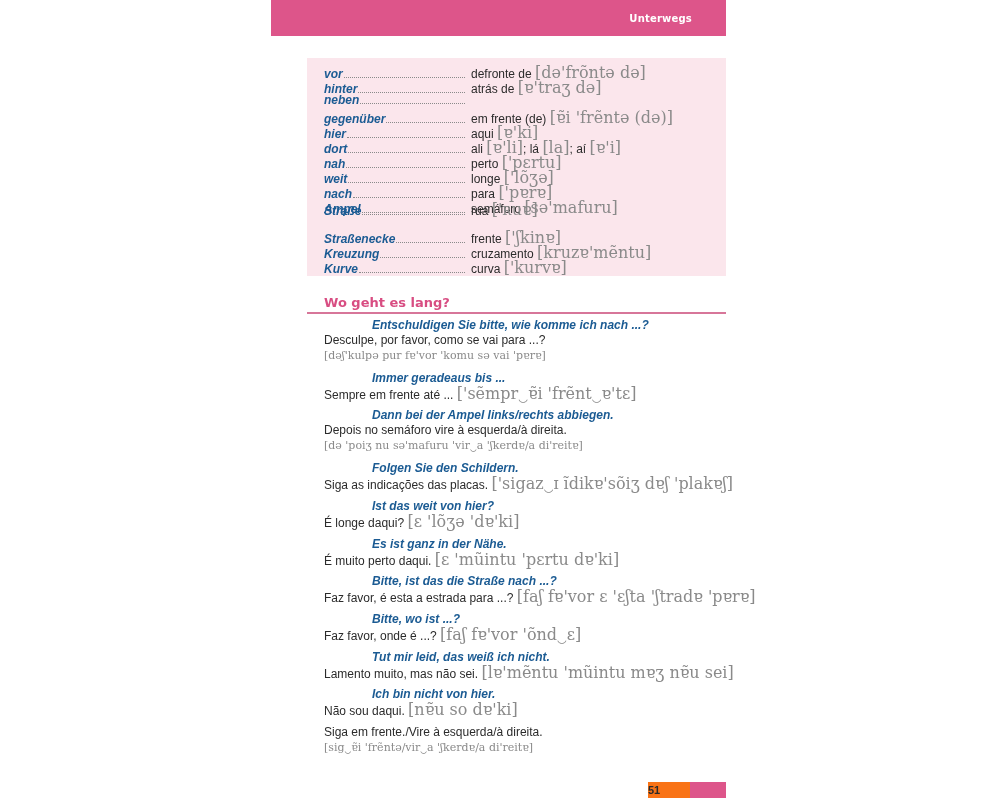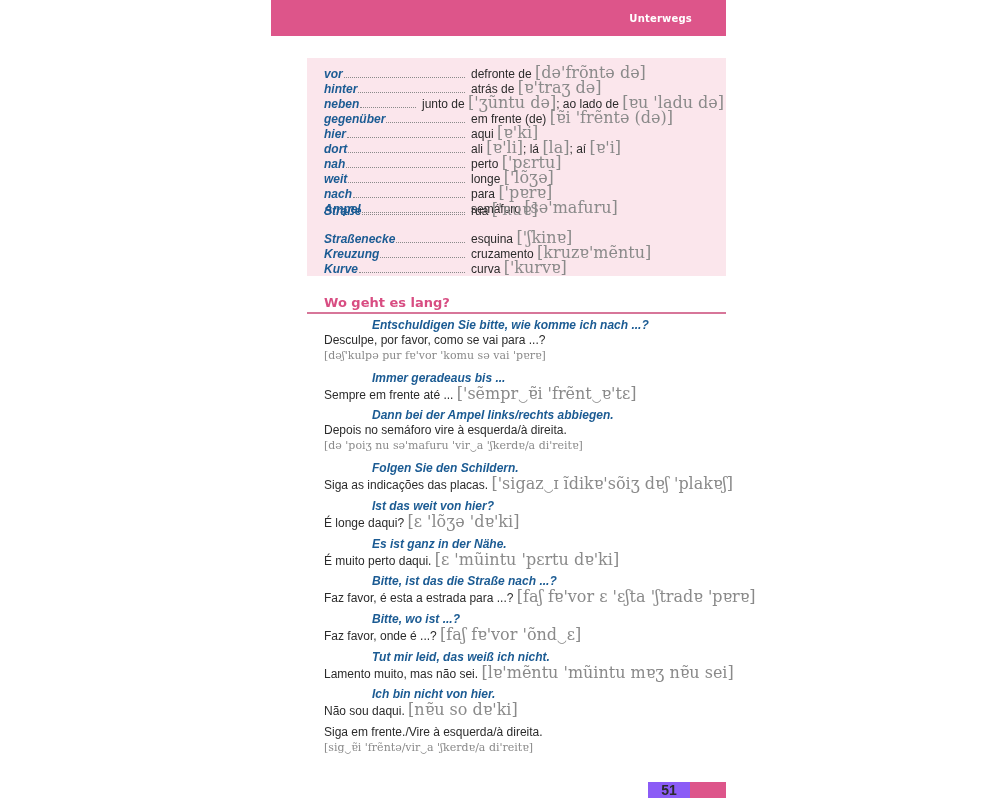--- a/index.html
+++ b/index.html
@@ -39,22 +39,22 @@
     .section-rule {
       position: absolute; left: 36px; top: 312px; width: 419px; height: 2px; background: #d77699;
     }
     .phrase {
       position: absolute; left: 53px; width: 400px; font-size: 12px; line-height: 15px;
     }
     .phrase .de { color: #1b5b93; font-style: italic; font-weight: bold; white-space: nowrap; margin-left: 48px; }
     .phrase .pt { color: #2b2b2b; white-space: nowrap; }
     .phrase .ipa-line { font-family: "DejaVu Serif", serif; color: #8a8a8a; font-size: 11px; white-space: nowrap; }
     .page-num {
-      position: absolute; left: 377px; top: 782px; width: 42px; height: 16px; background: #8b5cf6;
-      color: #2b2b2b; font-size: 14px; text-align: center; line-height: 16px; font-weight: bold;
+      position: absolute; left: 377px; top: 782px; width: 42px; height: 16px; background: #f97316;
+      color: #2b2b2b; font-size: 11px; text-align: left; line-height: 16px; font-weight: bold;
     }
     .page-tab {
       position: absolute; left: 419px; top: 782px; width: 36px; height: 16px; background: #dd558a;
     }
   </style>
 </head>
 <body>
 
 <div class="page">
   <div class="header-bar">
@@ -74,21 +74,20 @@
           <span>hinter</span>
           <span class="dots"></span>
         </span>
       <span class="vocab-pt"><span>atrás de</span> <span class="ipa">[ɐ'traʒ də]</span></span>
     </div>
     <div class="vocab-row" style="top:35px">
       <span class="vocab-de">
           <span>neben</span>
           <span class="dots"></span>
         </span>
-      <span class="vocab-pt"><span>junto de</span> <span class="ipa">['ʒũntu də]</span><span>; ao lado de</span> <span class="ipa">[ɐu 'ladu də]</span></span>
     </div>
     <div class="vocab-row" style="top:50px">
       <span class="vocab-de">
           <span>gegenüber</span>
           <span class="dots"></span>
         </span>
       <span class="vocab-pt"><span>em frente (de)</span> <span class="ipa">[ɐ̃i 'frẽntə (də)]</span></span>
     </div>
     <div class="vocab-row" style="top:65px">
       <span class="vocab-de">
@@ -137,21 +136,21 @@
           <span>Straße</span>
           <span class="dots"></span>
         </span>
       <span class="vocab-pt"><span>rua</span> <span class="ipa">['ʀuɐ]</span></span>
     </div>
     <div class="vocab-row" style="top:170px">
       <span class="vocab-de">
           <span>Straßenecke</span>
           <span class="dots"></span>
         </span>
-      <span class="vocab-pt"><span>esquina</span> <span class="ipa">['ʃkinɐ]</span></span>
+      <span class="vocab-pt"><span>frente</span> <span class="ipa">['ʃkinɐ]</span></span>
     </div>
     <div class="vocab-row" style="top:185px">
       <span class="vocab-de">
           <span>Kreuzung</span>
           <span class="dots"></span>
         </span>
       <span class="vocab-pt"><span>cruzamento</span> <span class="ipa">[kruzɐ'mẽntu]</span></span>
     </div>
     <div class="vocab-row" style="top:200px">
       <span class="vocab-de">

